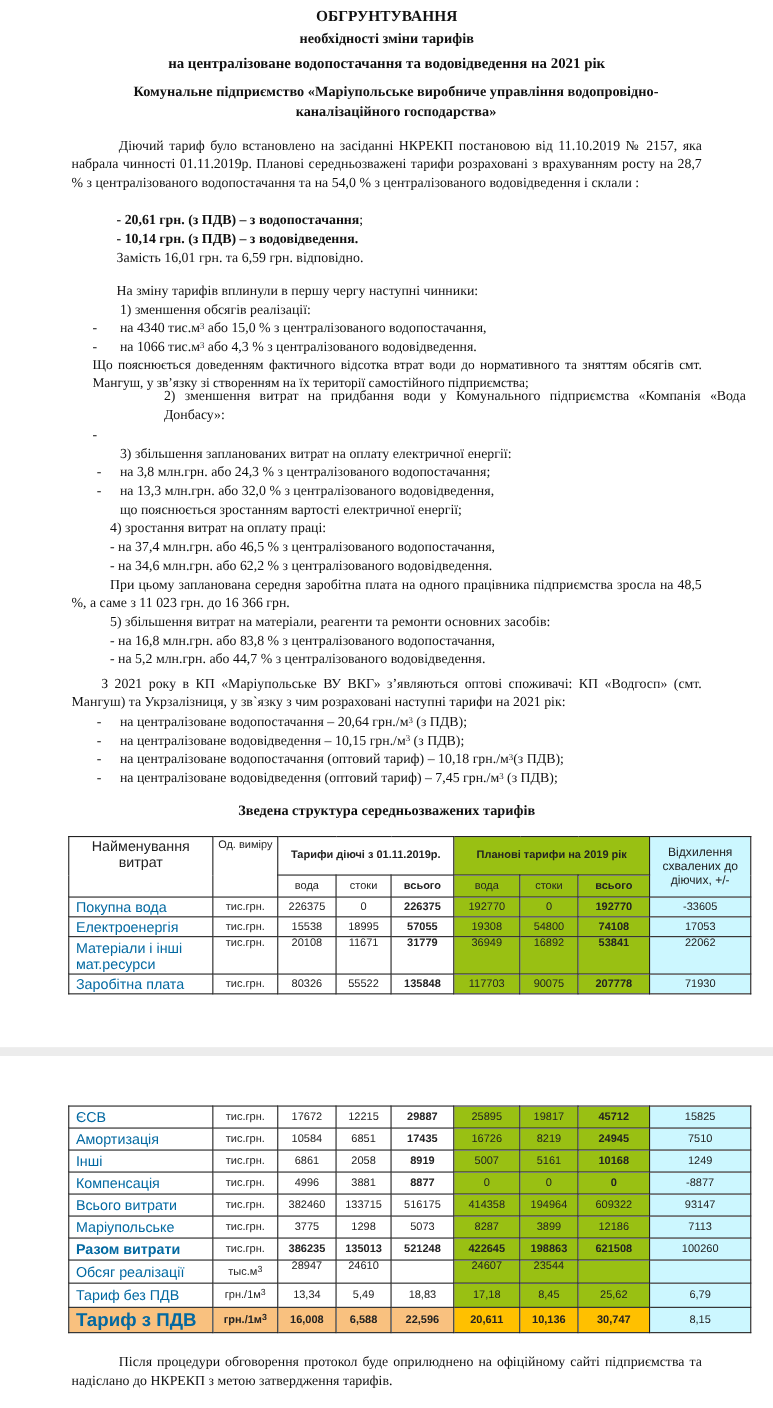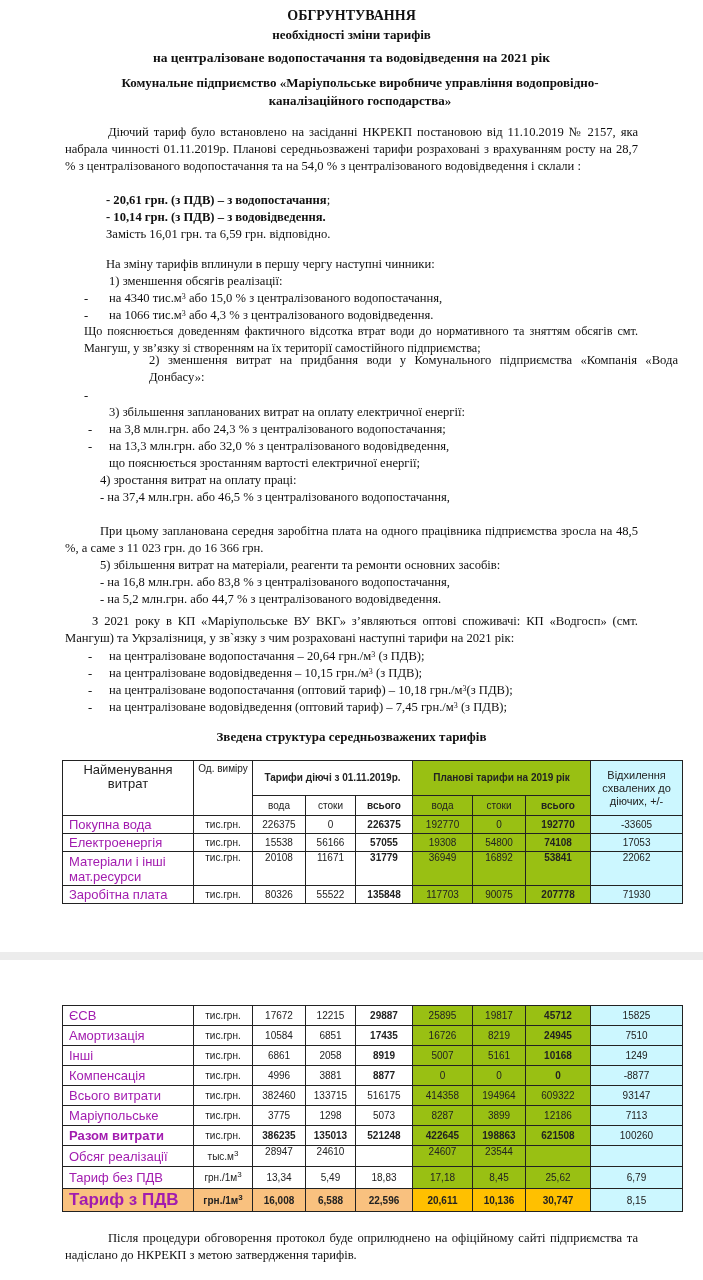--- a/index.html
+++ b/index.html
@@ -19,21 +19,21 @@
   .para { position: absolute; font-size: 12.6px; line-height: 17px; }
   .just { text-align: justify; text-align-last: left; }
   .line { position: absolute; font-size: 12.6px; line-height: 17px; white-space: nowrap; }
   .b { font-weight: bold; }
   sup { font-size: 8px; vertical-align: top; position: relative; top: -2px; }
 
   .tcaption { position: absolute; left: 0; width: 703px; top: 729px; font-size: 13px; font-weight: bold; text-align: center; }
 
   table.tt { position: absolute; border-collapse: collapse; font-family: "Liberation Sans", "DejaVu Sans", sans-serif; table-layout: fixed; }
   table.tt td { border: 1px solid #222; padding: 0; text-align: center; font-size: 10px; color: #222; overflow: hidden; }
-  .tt .name { text-align: left; font-size: 13px; padding-left: 6px; color: #a21caf; }
+  .tt .name { text-align: left; font-size: 13px; padding-left: 6px; color: #0369a1; }
   .tt .unit { font-size: 10px; }
   .tt .bold { font-weight: bold; }
   .g { background: #99c013; }
   .cy { background: #ccf7ff; }
   .or { background: #f9c17f; }
   .yl { background: #ffc000; }
   .hdr-big { font-size: 14px; font-weight: bold; line-height: 16px; }
   .hdr-small { font-size: 12px; line-height: 14px; }
   .sub { font-size: 9.5px; }
 </style>
@@ -64,20 +64,21 @@
   <div class="para just" style="left:109px; top:352px; width:529px;margin-left:40px;">2) зменшення витрат на придбання води у Комунального підприємства «Компанія «Вода Донбасу»:</div>
   <div class="line" style="left:84px; top:387px;">-</div>
   <div class="line" style="left:109px; top:404px;">3) збільшення запланованих витрат на оплату електричної енергії:</div>
   <div class="line" style="left:88px; top:421px;">-</div>
   <div class="line" style="left:109px; top:421px;">на 3,8 млн.грн. або 24,3 % з централізованого водопостачання;</div>
   <div class="line" style="left:88px; top:438px;">-</div>
   <div class="line" style="left:109px; top:438px;">на 13,3 млн.грн. або 32,0 % з централізованого водовідведення,</div>
   <div class="line" style="left:109px; top:455px;">що пояснюється зростанням вартості електричної енергії;</div>
   <div class="line" style="left:100px; top:472px;">4) зростання витрат на оплату праці:</div>
   <div class="line" style="left:100px; top:489px;">- на 37,4 млн.грн. або 46,5 % з централізованого водопостачання,</div>
+  <div class="line" style="left:100px; top:506px;">- на 34,6 млн.грн. або 62,2 % з централізованого водовідведення.</div>
   <div class="para just" style="left:65px; top:523px; width:573px; text-indent:35px;">При цьому запланована середня заробітна плата на одного працівника підприємства зросла на 48,5 %, а саме з 11 023 грн. до 16 366 грн.</div>
   <div class="line" style="left:100px; top:557px;">5) збільшення витрат на матеріали, реагенти та ремонти основних засобів:</div>
   <div class="line" style="left:100px; top:574px;">- на 16,8 млн.грн. або 83,8 % з централізованого водопостачання,</div>
   <div class="line" style="left:100px; top:591px;">- на 5,2 млн.грн. або 44,7 % з централізованого водовідведення.</div>
 
   <div class="para just" style="left:65px; top:613px; width:573px; text-indent:27px;">З 2021 року в КП «Маріупольське ВУ ВКГ» з’являються оптові споживачі: КП «Водгосп» (смт. Мангуш) та Укрзалізниця, у зв`язку з чим розраховані наступні тарифи на 2021 рік:</div>
   <div class="line" style="left:88px; top:648px;">-</div>
   <div class="line" style="left:109px; top:648px;"><span>на централізоване водопостачання – 20,64 грн./м</span><sup>3</sup><span> (з ПДВ);</span></div>
   <div class="line" style="left:88px; top:665px;">-</div>
   <div class="line" style="left:109px; top:665px;"><span>на централізоване водовідведення – 10,15 грн./м</span><sup>3</sup><span> (з ПДВ);</span></div>
@@ -124,21 +125,21 @@
       <td class="bold">226375</td>
       <td class="g">192770</td>
       <td class="g">0</td>
       <td class="g bold">192770</td>
       <td class="cy">-33605</td>
     </tr>
     <tr style="height:18px">
       <td class="name">Електроенергія</td>
       <td class="unit">тис.грн.</td>
       <td>15538</td>
-      <td>56166</td>
+      <td>18995</td>
       <td class="bold">57055</td>
       <td class="g">19308</td>
       <td class="g">54800</td>
       <td class="g bold">74108</td>
       <td class="cy">17053</td>
     </tr>
     <tr style="height:34px">
       <td class="name" style="line-height:15px;">Матеріали і інші мат.ресурси</td>
       <td class="unit" style="vertical-align:top">тис.грн.</td>
       <td style="vertical-align:top">20108</td>

